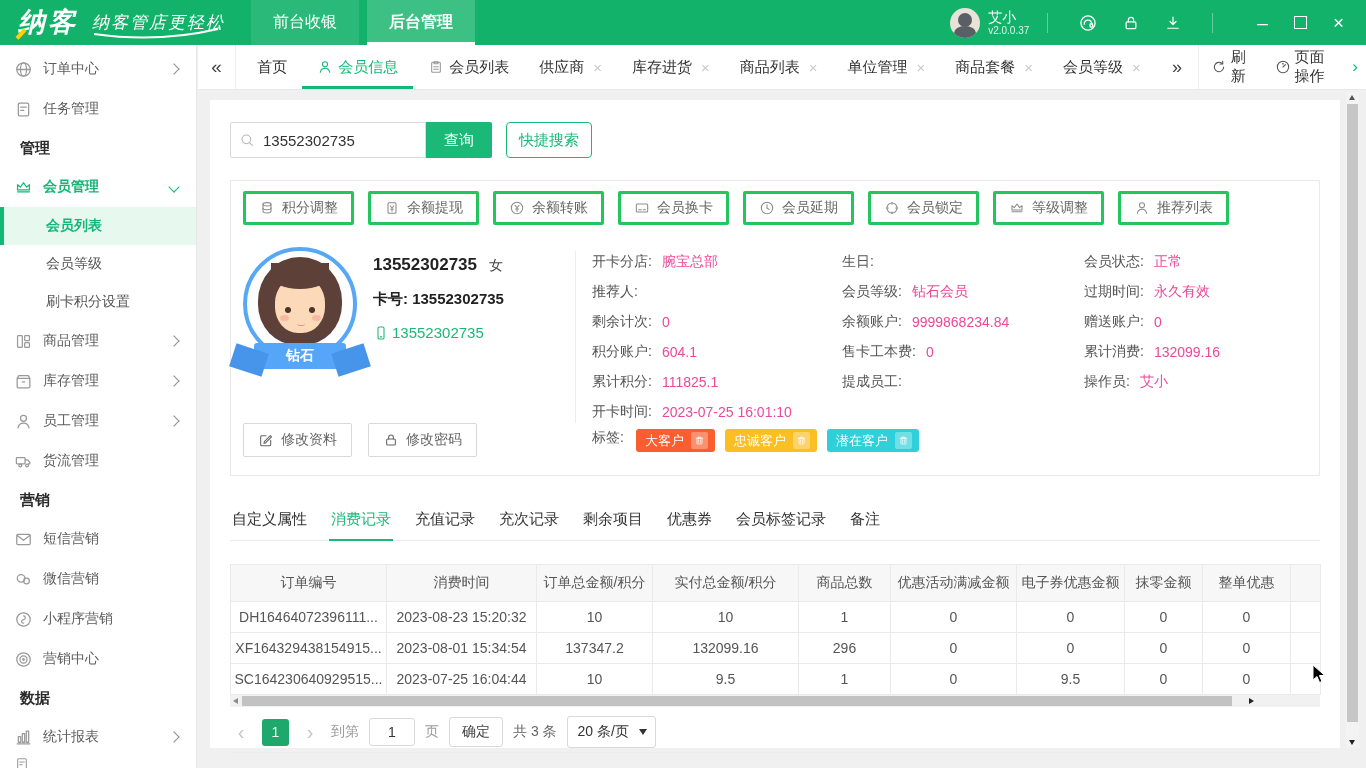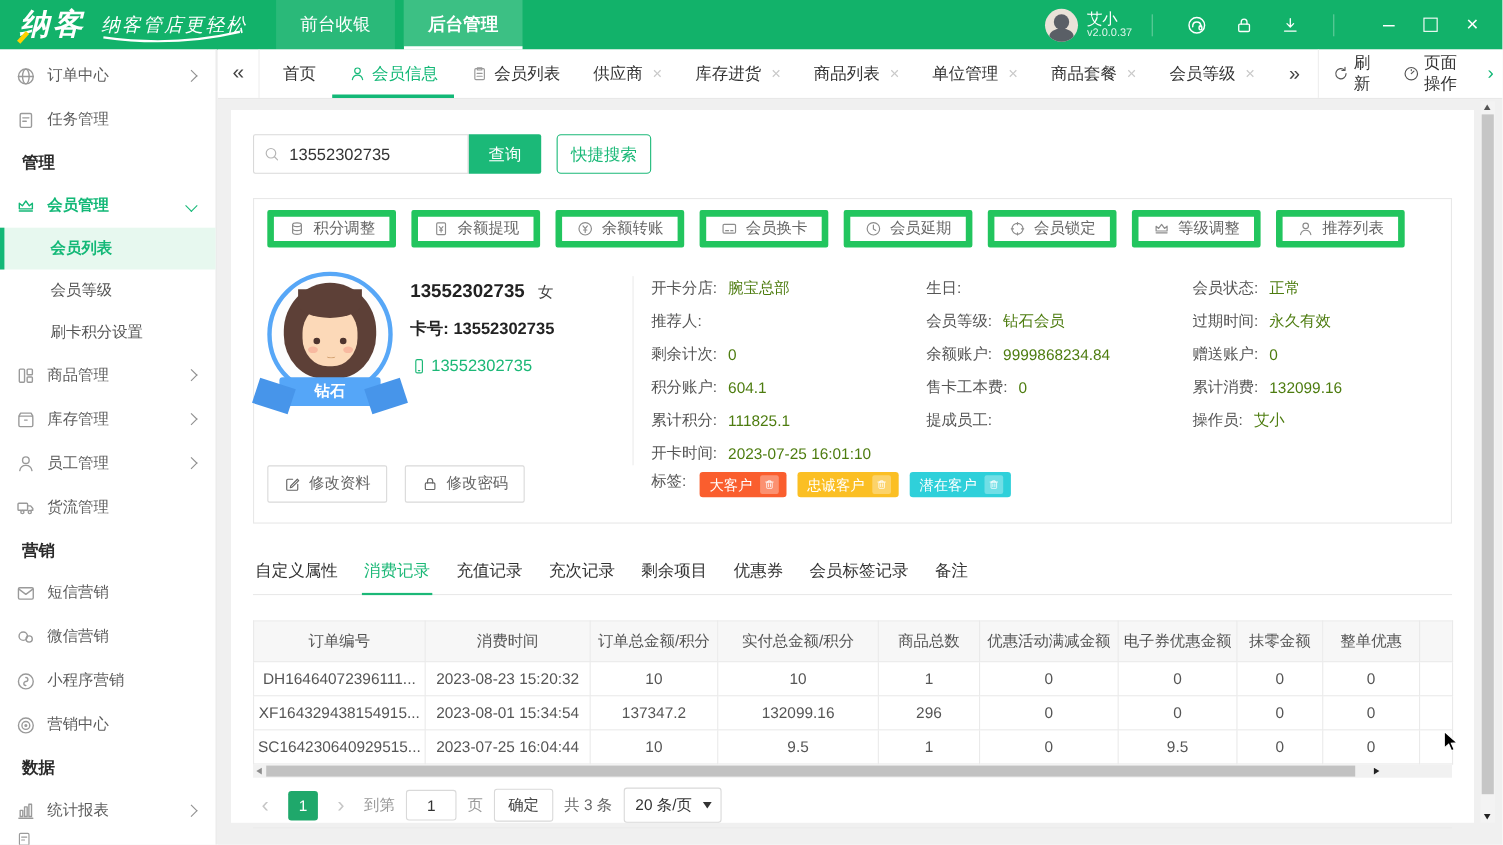--- a/index.html
+++ b/index.html
@@ -68,21 +68,21 @@
   .search-row{padding-top:22px;display:flex;align-items:center;}
   .search-wrap{position:relative;}
   .search-wrap .ic{position:absolute;left:9px;top:10px;color:#b5b5b5;}
   .search-input{width:196px;height:36px;box-sizing:border-box;border:1px solid #d9d9d9;border-radius:2px 0 0 2px;padding:0 8px 0 32px;font-size:15px;color:#333;outline:none;font-family:inherit;}
   .btn-query{width:66px;height:36px;border:none;background:#1bb978;color:#fff;font-size:15px;border-radius:0 2px 2px 0;font-family:inherit;}
   .btn-quick{margin-left:14px;width:86px;height:36px;background:#fff;border:1px solid #1bb978;color:#1bb978;font-size:15px;border-radius:4px;font-family:inherit;}
 
   
   .panel{margin-top:22px;border:1px solid #e8e8e8;padding:10px 12px 14px;box-sizing:border-box;width:1090px;}
   .actions{display:flex;gap:14px;}
-  .a-btn{height:34px;display:flex;align-items:center;gap:7px;padding:0 13px;border:6px solid #22c55e;border-radius:2px;background:#fff;color:#666;font-size:14px;font-family:inherit;}
+  .a-btn{height:34px;display:flex;align-items:center;gap:7px;padding:0 13px;border:3px solid #22c55e;border-radius:2px;background:#fff;color:#666;font-size:14px;font-family:inherit;}
   .a-btn .ic{color:#8c8c8c;}
   .member{display:flex;margin-top:22px;}
   .m-left{width:332px;flex:none;}
   .m-left-top{display:flex;}
   .avatar-wrap{width:130px;flex:none;position:relative;height:160px;}
   .avatar{width:106px;height:106px;border-radius:50%;border:4px solid #57a7f7;background:#fdfdfd;position:relative;overflow:hidden;}
   .avatar .hair{position:absolute;left:11px;top:6px;width:84px;height:88px;border-radius:50% 50% 46% 46%;background:#5d4037;}
   .avatar .face{position:absolute;left:28px;top:26px;width:50px;height:56px;border-radius:46%;background:#fcd9b8;}
   .avatar .bang{position:absolute;left:24px;top:12px;width:58px;height:26px;border-radius:0 0 50% 50%;background:#5d4037;}
   .avatar .eye{position:absolute;top:56px;width:6px;height:6px;border-radius:50%;background:#4e342e;}
@@ -102,21 +102,21 @@
   .m-edit-row{display:flex;gap:16px;margin-top:16px;}
   .e-btn{height:34px;display:flex;align-items:center;gap:7px;padding:0 14px;border:1px solid #d9d9d9;border-radius:2px;background:#fff;color:#666;font-size:14px;font-family:inherit;}
   .m-vline{width:1px;background:#ececec;margin:4px 16px 0 0;height:172px;flex:none;}
   .m-details{flex:1;}
   .d-cols{display:flex;}
   .d-col1{width:250px;flex:none;}
   .d-col2{width:242px;flex:none;}
   .d-col3{flex:1;}
   .kv{height:30px;display:flex;align-items:center;font-size:14px;}
   .kv .k{color:#555;margin-right:10px;white-space:nowrap;}
-  .kv .v{color:#4d7c0f;}
+  .kv .v{color:#ec4899;}
   .tags-row{height:32px;display:flex;align-items:flex-start;font-size:14px;margin-top:2px;}
   .tags-row .k{color:#555;margin-right:12px;}
   .tag{height:23px;display:flex;align-items:center;color:#fff;font-size:13px;border-radius:3px;padding:0 7px 0 9px;margin-right:10px;}
   .tag .bin{width:17px;height:17px;margin-left:7px;border-radius:2px;background:rgba(255,255,255,.32);display:flex;align-items:center;justify-content:center;}
   .tag .bin .ic{width:11px;height:11px;color:#fff;}
   .tag.t0{background:#fa5e2e}.tag.t1{background:#fbbf24}.tag.t2{background:#2fd0da}
 
   
   .rtabs{margin-top:24px;border-bottom:1px solid #e9e9e9;display:flex;gap:20px;}
   .rtab{padding:10px 2px;font-size:15px;color:#333;cursor:default;}

